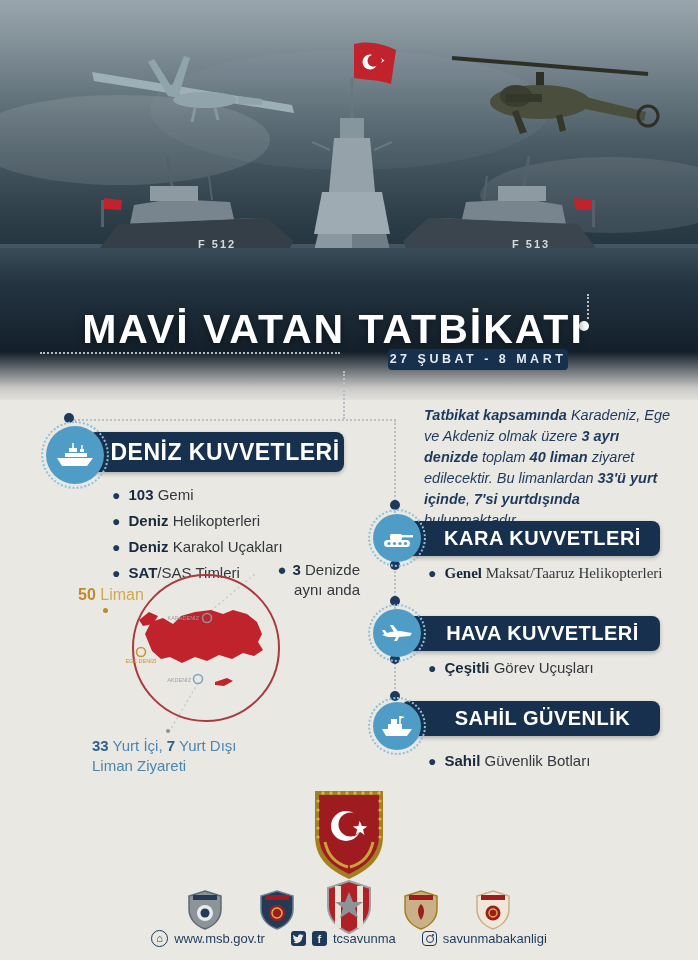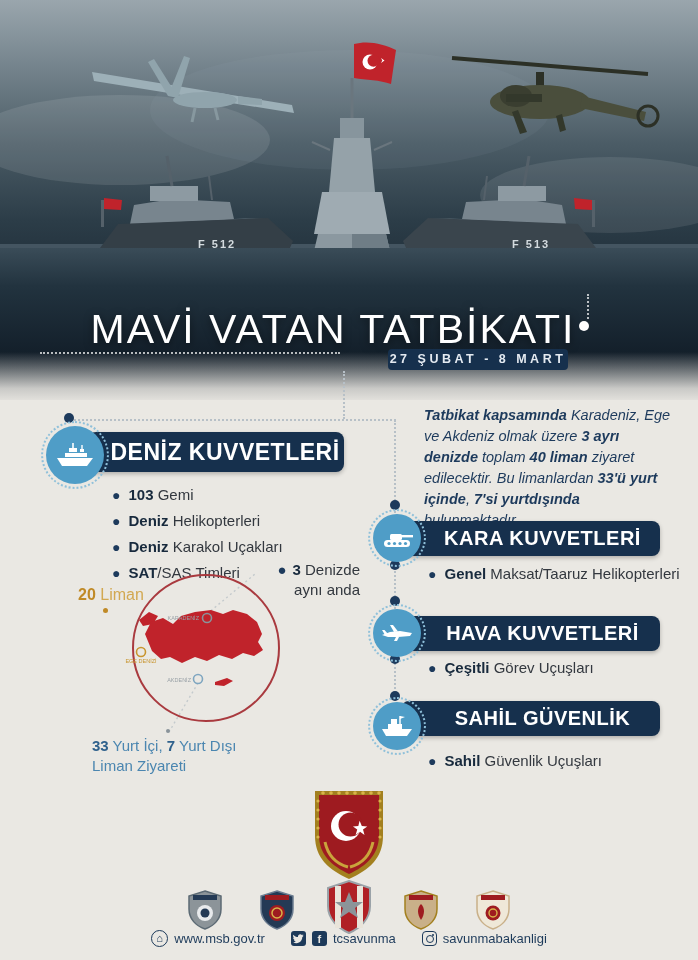--- a/index.html
+++ b/index.html
@@ -8,21 +8,21 @@
   .abs { position:absolute; }
 
   
   .hero { position:absolute; top:0; left:0; width:698px; height:400px; overflow:hidden;
     background:linear-gradient(180deg,#9aa6ad 0%,#76858e 16%,#4b5c66 36%,#2c3d48 55%,#1d2b36 72%,#14212c 100%); }
   .sea { position:absolute; top:248px; left:0; width:698px; height:152px;
     background:linear-gradient(180deg,#3a4c58 0%,#22333f 25%,#131f2a 70%,#0e1822 100%); }
   .fade { position:absolute; top:352px; left:0; width:698px; height:52px;
     background:linear-gradient(180deg, rgba(234,232,227,0) 0%, rgba(234,232,227,.85) 70%, #eae8e3 100%); }
   .hero-title { position:absolute; top:306px; left:0; width:666px; text-align:center;
-    color:#ffffff; font-size:41px; font-weight:400; letter-spacing:2px;
+    color:#ffffff; font-size:41px; font-weight:700; letter-spacing:2px;
     text-shadow:0 2px 8px rgba(0,0,0,.5); }
   .date-badge { position:absolute; top:349px; left:388px; width:180px; height:21px;
     background:#16304d; color:#e4eaf1; border-radius:4px; font-size:12.5px; letter-spacing:3.5px;
     text-align:center; line-height:21px; font-weight:bold; }
   .title-underline { position:absolute; top:352px; left:40px; width:300px; border-top:2px dotted rgba(255,255,255,.7); }
   .title-dot { position:absolute; top:321px; left:579px; width:10px; height:10px; border-radius:50%; background:#ffffff; }
   .title-vdots { position:absolute; top:294px; left:587px; height:25px; border-left:2px dotted rgba(255,255,255,.7); }
   .hull-num { position:absolute; color:#d4dbdf; font-size:11px; font-weight:bold; letter-spacing:2px;margin-left:26px; }
   .hull-left  { top:238px; left:172px; }
   .hull-right { top:238px; left:486px; }
@@ -45,21 +45,21 @@
   .pill.p1 { left:401px; top:521px; width:259px; height:35px; font-size:20px; padding-left:24px; }
   .pill.p2 { left:401px; top:616px; width:259px; height:35px; font-size:20px; padding-left:24px; }
   .pill.p3 { left:401px; top:701px; width:259px; height:35px; font-size:20px; padding-left:24px; }
 
   
   .bullets { position:absolute; list-style:none; }
   .bullets li { font-size:15px; color:#33383f; margin-bottom:9px; white-space:nowrap; }
   .bullets li .dot { color:#1d3a5c; margin-right:8px; font-size:14px; }
   .bullets li b { color:#182a3d; }
   .bl0 { left:112px; top:486px; }
-  .bl1 { left:428px; top:565px; }
+  .bl1 { left:428px; top:565px;font-family:Liberation Serif, serif; }
   .bl2 { left:428px; top:659px; }
   .bl3 { left:428px; top:752px; }
 
   
   .intro { position:absolute; left:424px; top:405px; width:252px; font-size:14.5px; line-height:1.45;
     font-style:italic; color:#1d3a5c; }
   .intro b { font-weight:800; }
 
   
   .liman-label { position:absolute; left:78px; top:586px; font-size:16px; color:#d2a851; }
@@ -208,21 +208,21 @@
   <li><span class="dot">●</span><b>103</b><span> Gemi</span></li>
   <li><span class="dot">●</span><b>Deniz</b><span> Helikopterleri</span></li>
   <li><span class="dot">●</span><b>Deniz</b><span> Karakol Uçakları</span></li>
   <li><span class="dot">●</span><b>SAT</b><span>/SAS Timleri</span></li>
 </ul>
 
 <p class="intro">
   <b>Tatbikat kapsamında </b><span>Karadeniz, Ege ve Akdeniz olmak üzere </span><b>3 ayrı denizde </b><span>toplam </span><b>40 liman </b><span>ziyaret edilecektir. Bu limanlardan </span><b>33'ü yurt içinde</b><span>, </span><b>7'si yurtdışında </b><span>bulunmaktadır.</span>
 </p>
 
-<div class="liman-label"><b>20</b><span> Liman</span></div>
+<div class="liman-label"><b>50</b><span> Liman</span></div>
 <div class="liman-dot"></div>
 
 <svg class="abs" style="left:115px; top:558px;" width="190" height="195" viewBox="0 0 190 195">
   <line x1="92" y1="56" x2="140" y2="16" stroke="#c4cacd" stroke-width="1.4" stroke-dasharray="2,3"></line>
   <line x1="83" y1="125" x2="54" y2="174" stroke="#c4cacd" stroke-width="1.4" stroke-dasharray="2,3"></line>
   <circle cx="91" cy="90" r="73" fill="none" stroke="#a93a3f" stroke-width="2"></circle>
   <path d="M24,62 L34,54 L43,58 L38,66 L28,68 Z" fill="#c0232b"></path>
   <path d="M30,76 L36,64 L48,60 L58,66 L66,58 L80,54 L96,52 L108,56 L118,52 L132,56 L142,64 L147,76 L143,84 L148,92 L139,98 L128,95 L117,101 L104,97 L92,103 L80,99 L67,105 L55,99 L46,101 L37,93 Z" fill="#c0232b"></path>
   <path d="M100,124 L112,120 L118,123 L109,128 L100,127 Z" fill="#c0232b"></path>
   <circle cx="92" cy="60" r="4.5" fill="none" stroke="#8a939a" stroke-width="1.6"></circle>
@@ -283,21 +283,21 @@
     <svg width="34" height="24" viewBox="0 0 34 24">
       <polygon points="2,15 32,15 27,22 6,22" fill="#ffffff"></polygon>
       <rect x="8" y="10" width="14" height="5" fill="#ffffff"></rect>
       <rect x="11" y="5" width="6" height="5" fill="#ffffff"></rect>
       <line x1="20" y1="10" x2="20" y2="2" stroke="#ffffff" stroke-width="1.5"></line>
       <polygon points="20,2 25,3 20,5" fill="#ffffff"></polygon>
     </svg>
   </div>
 </div>
 <ul class="bullets bl3">
-  <li><span class="dot">●</span><b>Sahil</b><span> Güvenlik Uçuşları</span></li>
+  <li><span class="dot">●</span><b>Sahil</b><span> Güvenlik Botları</span></li>
 </ul>
 
 <svg class="emblem" width="74" height="94" viewBox="0 0 74 94">
   <path d="M3,5 H71 V50 C71,72 57,84 37,93 C17,84 3,72 3,50 Z" fill="#a3801f"></path>
   <path d="M7,9 H67 V49 C67,69 54,80 37,88 C20,80 7,69 7,49 Z" fill="#9e1b20"></path>
   <g fill="#d9b44a">
     <circle cx="11" cy="7" r="1.8"></circle>
       <circle cx="19" cy="7" r="1.8"></circle>
       <circle cx="27" cy="7" r="1.8"></circle>
     <circle cx="35" cy="7" r="1.8"></circle>

